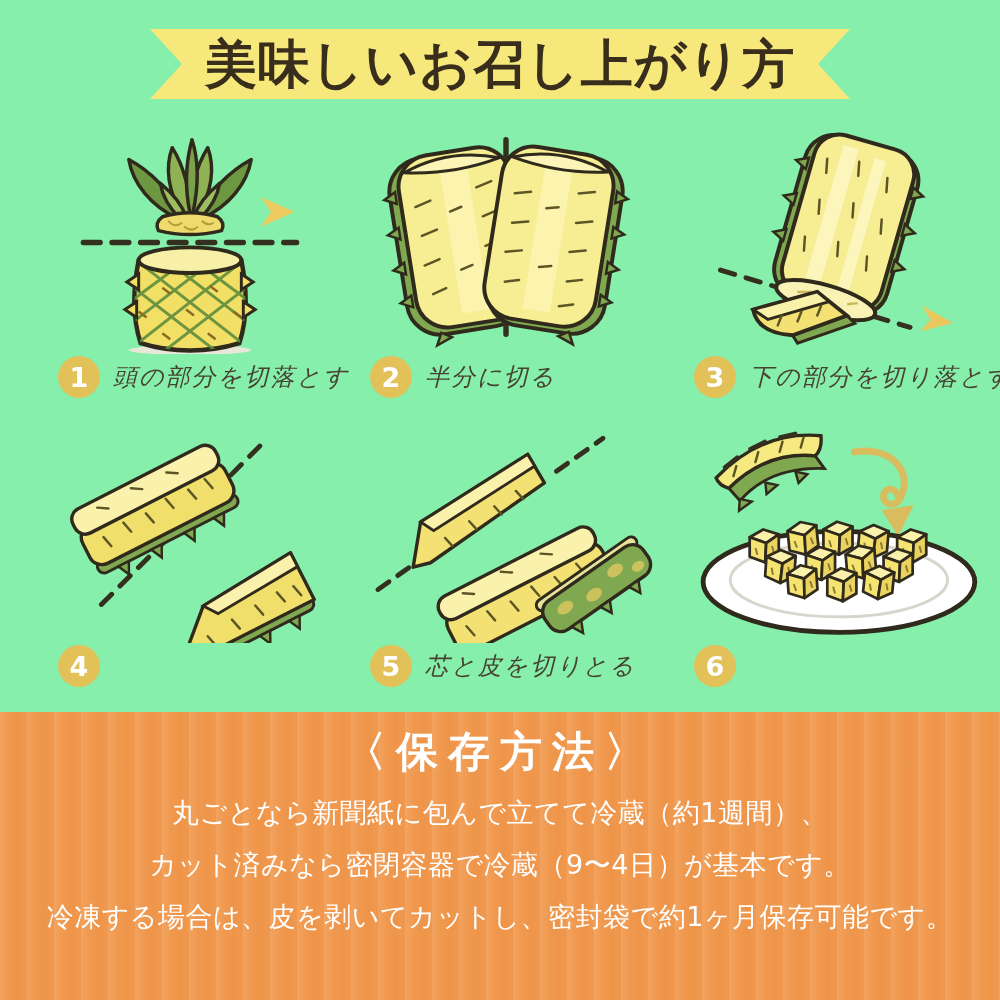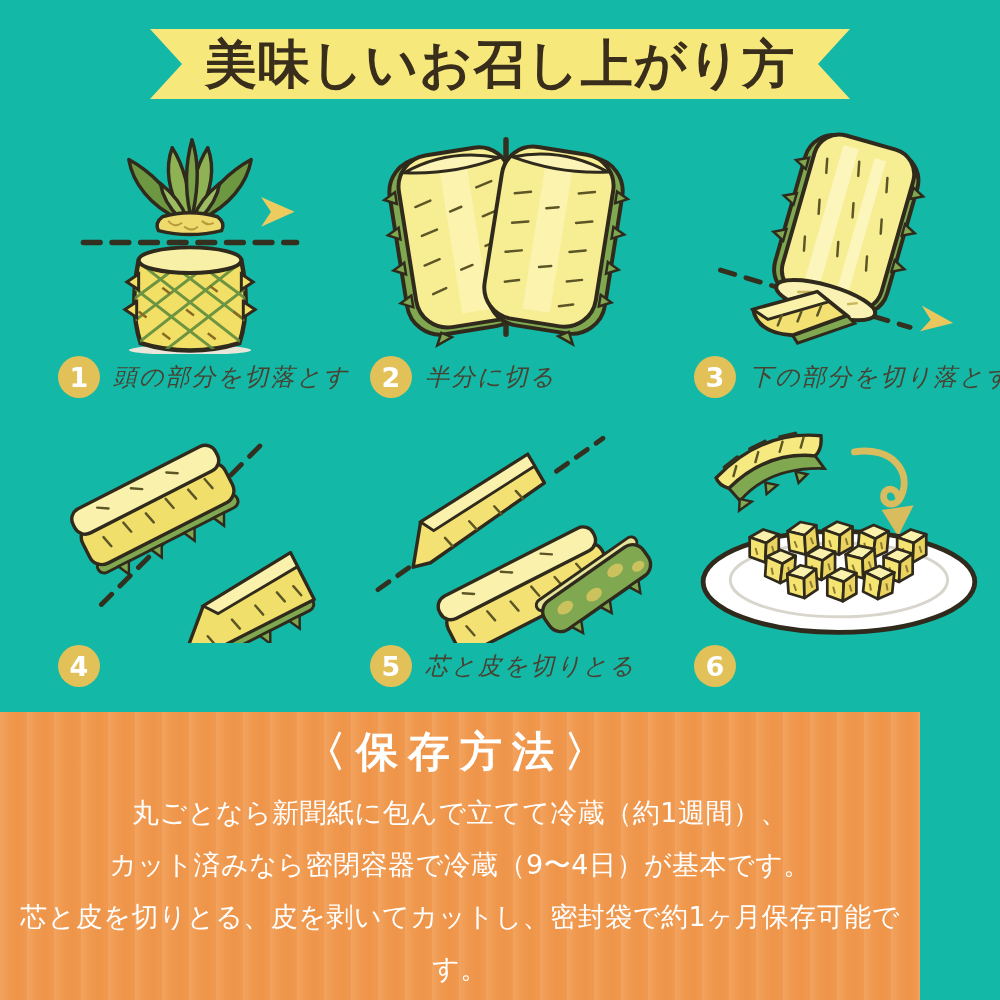--- a/index.html
+++ b/index.html
@@ -1,17 +1,17 @@
 <!DOCTYPE html>
 <html><head>
 <meta charset="utf-8">
 <style>
   html,body{margin:0;padding:0;}
   body{font-family:"DejaVu Sans","Liberation Sans",sans-serif;}
-  .canvas{position:relative;width:1000px;height:1000px;background:#14b8a6;overflow:hidden;}
+  .canvas{position:relative;width:1000px;height:1000px;background:#86efac;overflow:hidden;}
 
   
   .ribbon{position:absolute;left:150px;top:29px;width:700px;height:70px;
     background:#F7E87B;
     clip-path:polygon(0 0,100% 0,calc(100% - 32px) 50%,100% 100%,0 100%,32px 50%);
     display:flex;align-items:center;justify-content:center;}
   .ribbon .title{font-family:"DejaVu Serif","Liberation Serif",serif;
     font-weight:700;font-size:52px;color:#382E1B;letter-spacing:1px;line-height:70px;}
 
   
@@ -24,21 +24,21 @@
   .cap-text{font-size:24px;color:#474333;letter-spacing:2px;font-weight:500;white-space:nowrap;font-style:italic;}
 
   .s1{left:40px;top:122px;width:300px;}
   .s2{left:352px;top:122px;width:308px;}
   .s3{left:676px;top:122px;width:322px;}
   .s4{left:40px;top:415px;width:300px;}
   .s5{left:352px;top:415px;width:308px;}
   .s6{left:676px;top:415px;width:322px;}
 
   
-  .storage{position:absolute;left:0;top:712px;width:920px;height:288px;
+  .storage{position:absolute;left:0;top:712px;width:1000px;height:288px;
     background:
       repeating-linear-gradient(90deg,
         rgba(255,255,255,0.10) 0px, rgba(255,255,255,0) 9px,
         rgba(216,110,35,0.10) 18px, rgba(255,255,255,0) 27px),
       #F0994E;
     color:#FFFFFF;text-align:center;}
   .storage-title{font-family:"DejaVu Serif","Liberation Serif",serif;
     font-size:42px;font-weight:600;letter-spacing:10px;line-height:54px;padding-top:13px;}
   .storage-lines{margin-top:8px;}
   .storage-line{font-size:27px;line-height:52px;letter-spacing:0.5px;font-weight:400;}
@@ -295,17 +295,17 @@
     <div class="caption">
       <div class="num">6</div>
     </div>
   </div>
 
   <div class="storage">
     <div class="storage-title">〈保存方法〉</div>
     <div class="storage-lines">
       <div class="storage-line">丸ごとなら新聞紙に包んで立てて冷蔵（約1週間）、</div>
       <div class="storage-line">カット済みなら密閉容器で冷蔵（9〜4日）が基本です。</div>
-      <div class="storage-line">芯と皮を切りとる、皮を剥いてカットし、密封袋で約1ヶ月保存可能です。</div>
+      <div class="storage-line">冷凍する場合は、皮を剥いてカットし、密封袋で約1ヶ月保存可能です。</div>
     </div>
   </div>
 
 </div>
 
 </body></html>

